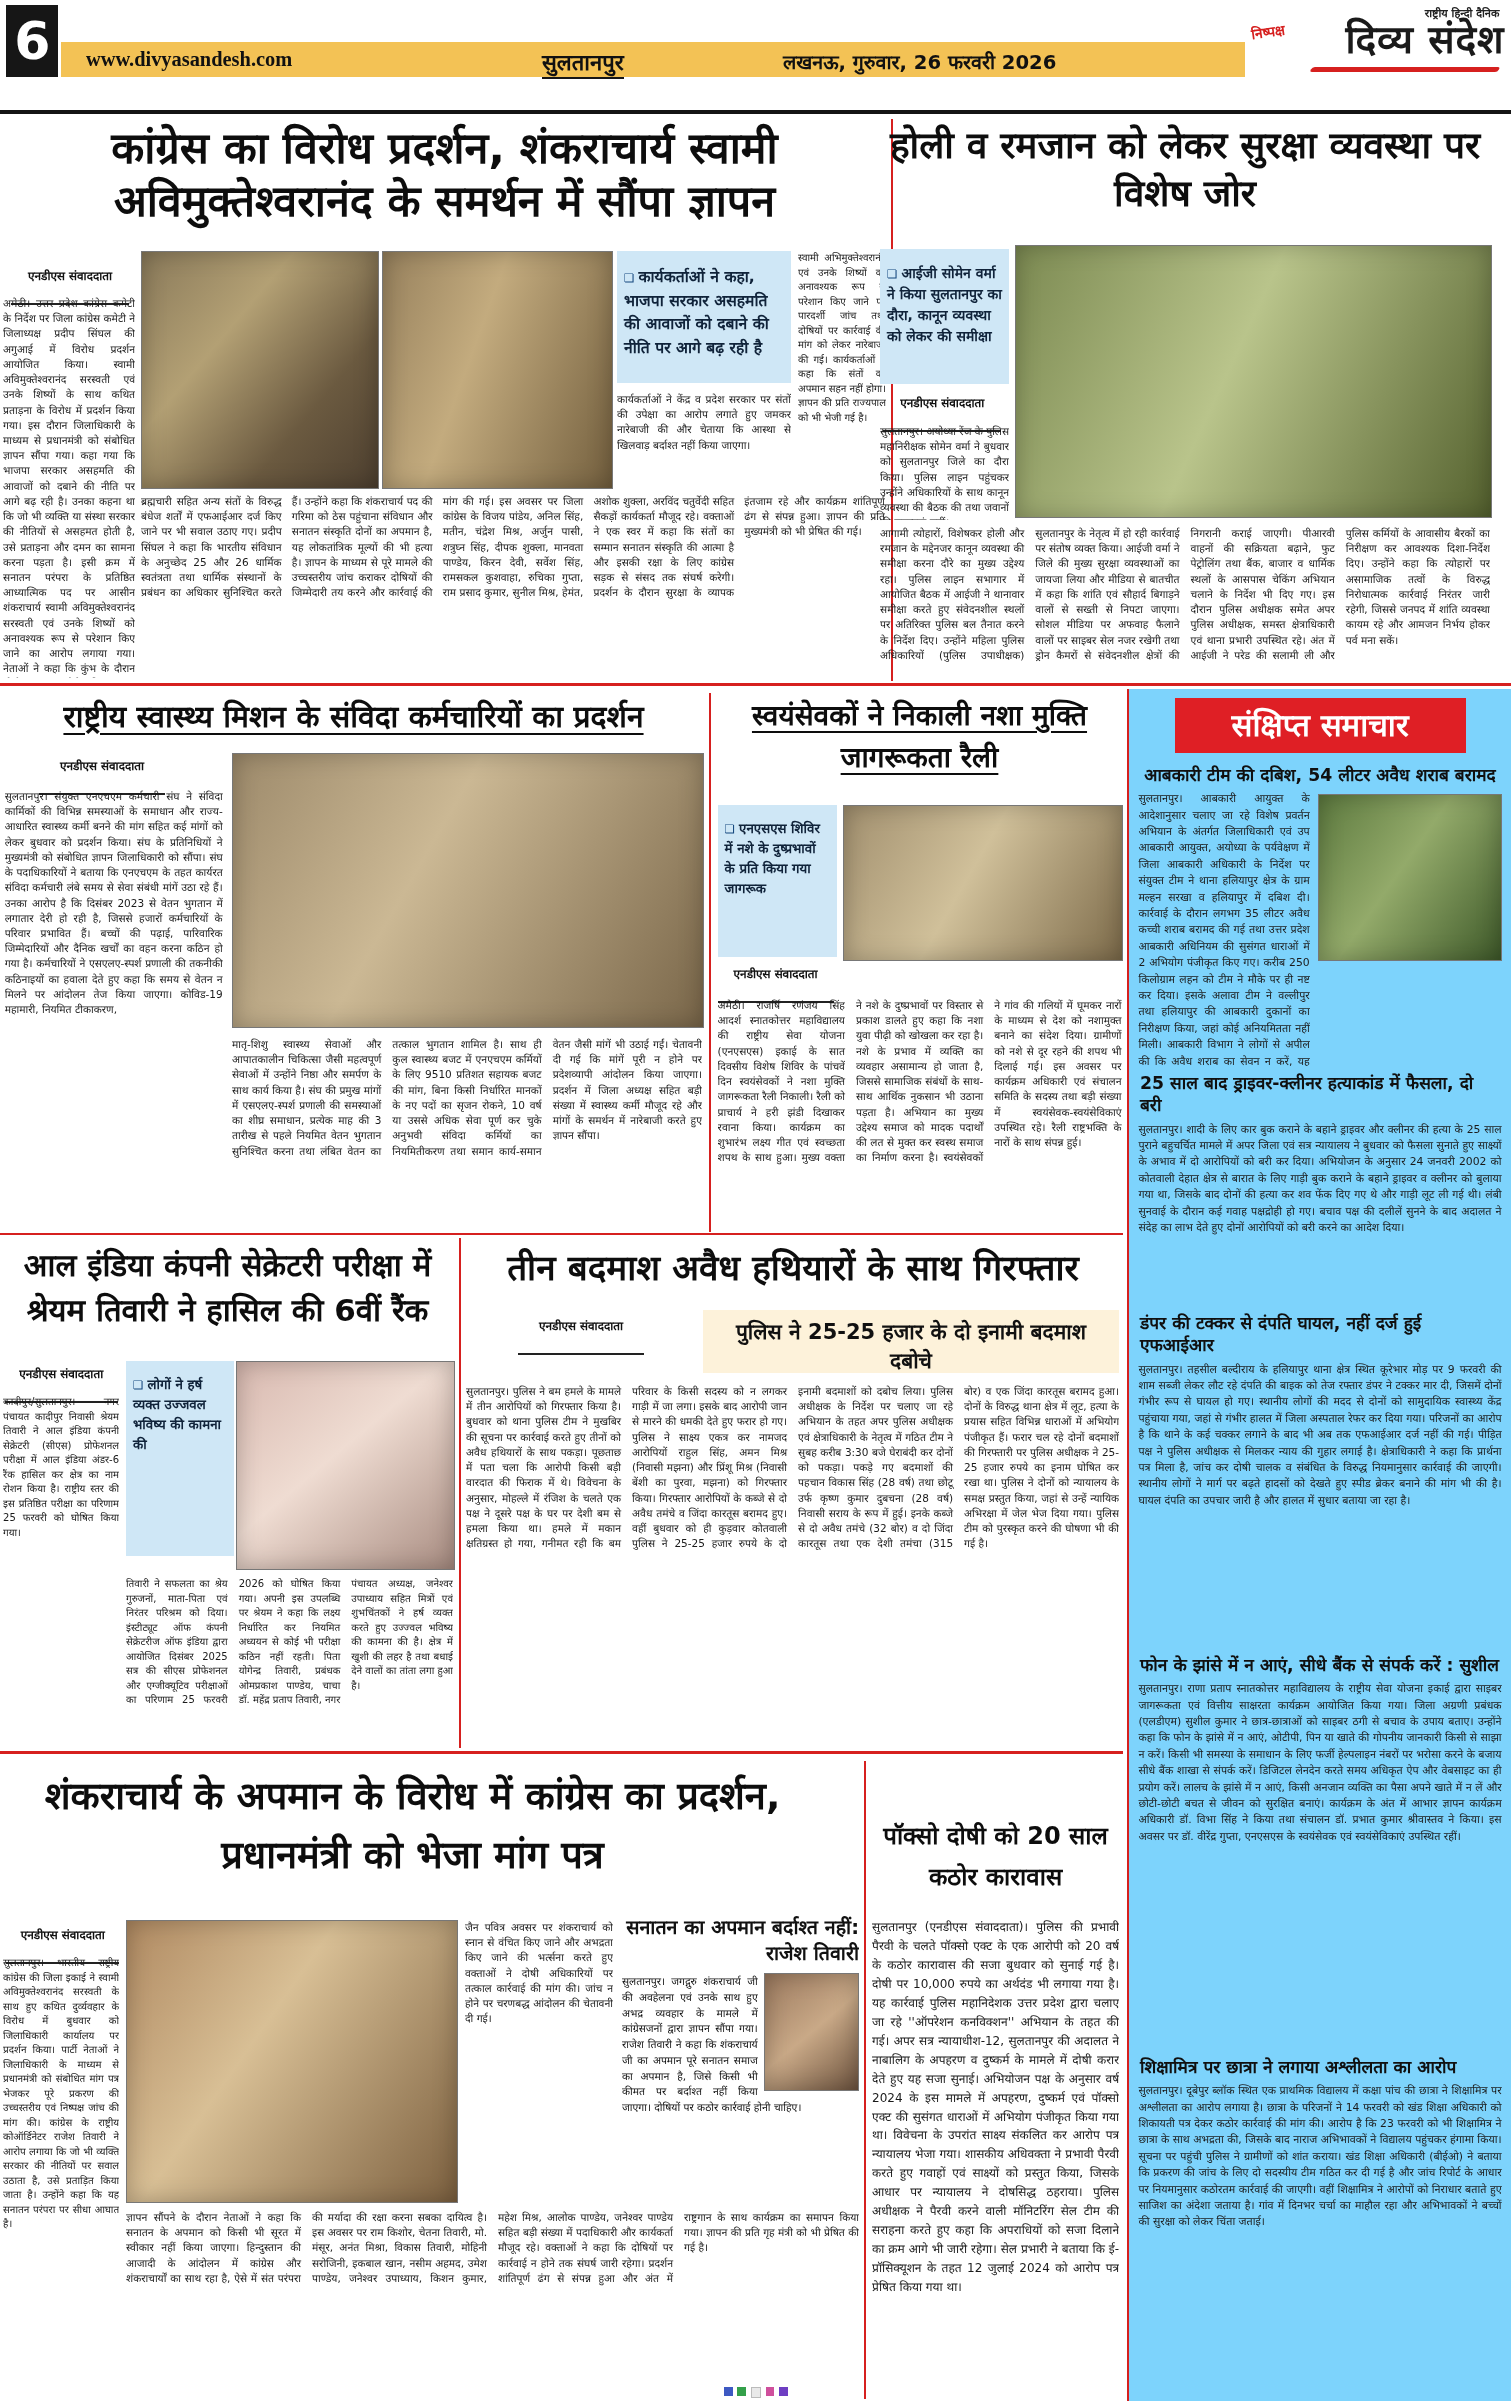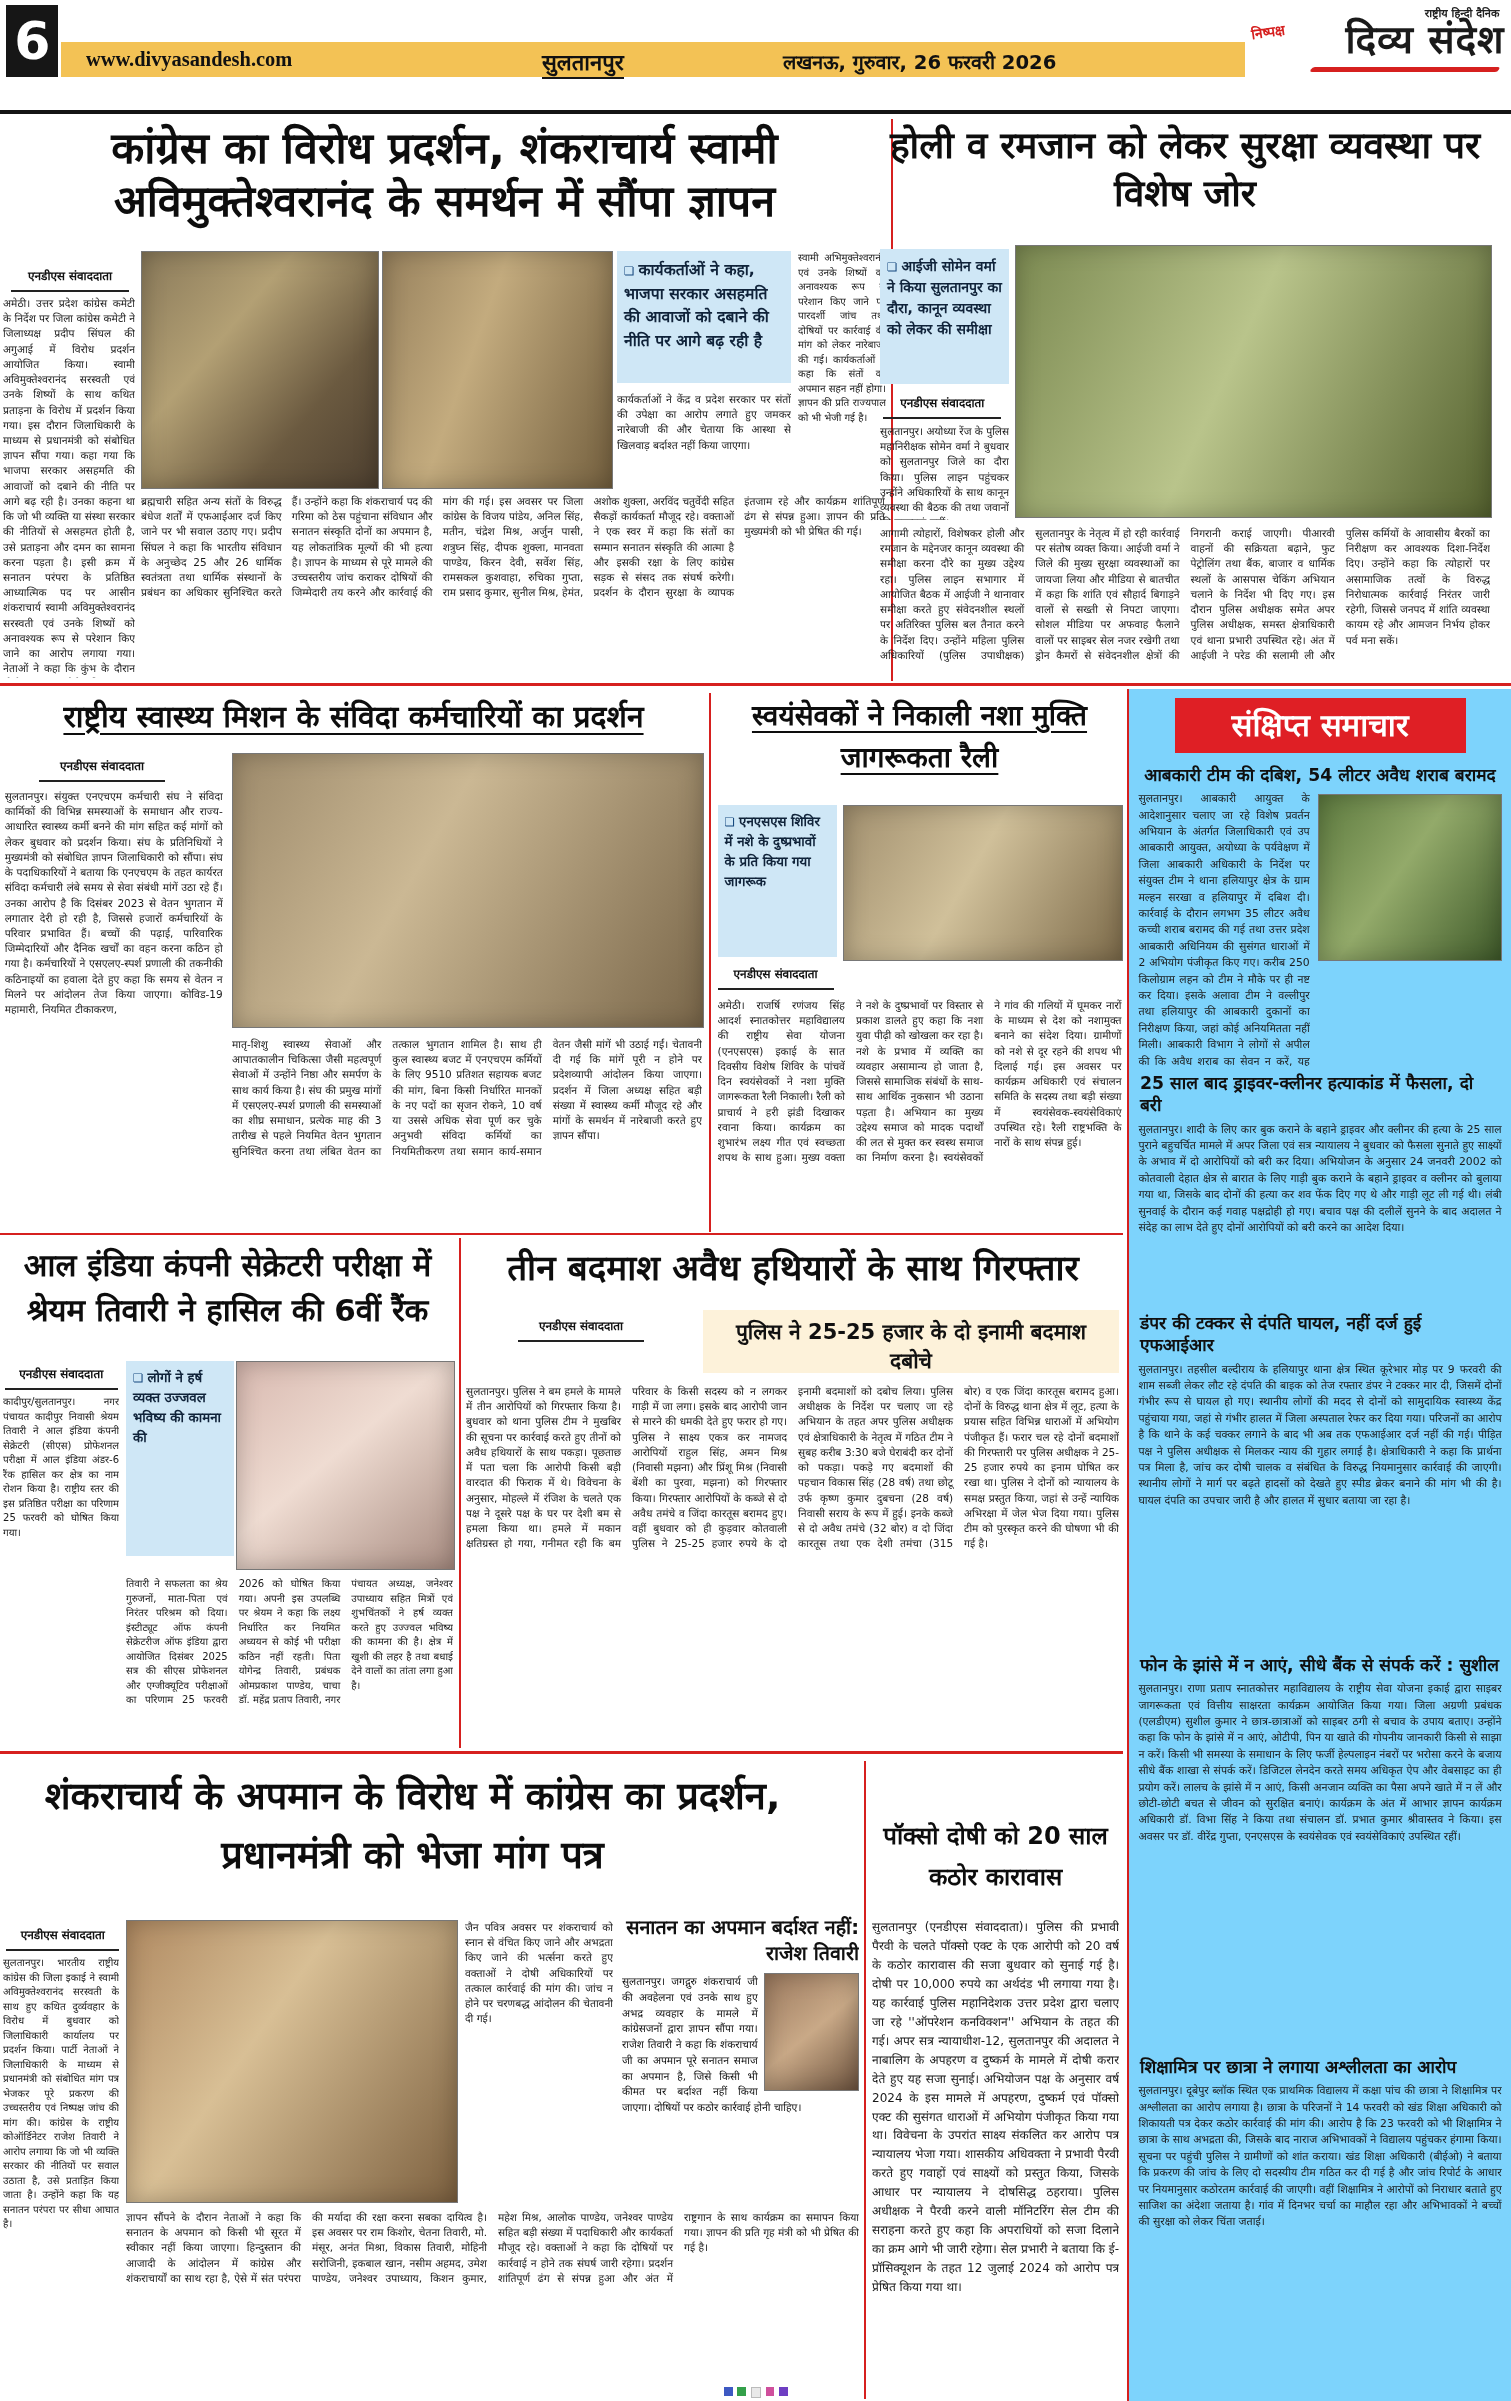--- a/index.html
+++ b/index.html
@@ -1,25 +1,25 @@
 <!DOCTYPE html>
 <html style="font-size:12.6px"><head>
 <meta charset="utf-8">
 <style>
   html,body{margin:0;padding:0;background:#e8e8e8}
   .page{position:relative;width:1512px;height:2401px;background:#fff;font-family:"DejaVu Sans",sans-serif;color:#111;overflow:hidden;margin:0 auto}
   .abs{position:absolute}
   .headline{position:absolute;font-weight:700;text-align:center;color:#0d0d0d;overflow:hidden}
-  .byline{position:absolute;font-weight:700;font-size:11.8px;text-align:center;border-bottom:2px solid #222;padding-bottom:7px;overflow:hidden;white-space:nowrap}
+  .byline{position:absolute;font-weight:700;font-size:11.8px;text-align:center;border-bottom:2px solid #222;padding-bottom:20px;overflow:hidden;white-space:nowrap}
   .body-txt{position:absolute;font-size:10.5px;line-height:1.45;text-align:justify;overflow:hidden;color:#1a1a1a}
   .cols-3{column-count:3;column-gap:11px}
   .cols-4{column-count:4;column-gap:11px}
   .cols-5{column-count:5;column-gap:10.2px}
   .photo{position:absolute;border:0.8px solid #777;box-shadow:inset 0 0 23.6px rgba(0,0,0,.25)}
-  .bluebox{position:absolute;background:#cfe7f6;padding:7px 7px;font-weight:700;font-size:15.7px;line-height:1.5;overflow:hidden;color:#10233a}
+  .bluebox{position:absolute;background:#cfe7f6;padding:14px 7px;font-weight:700;font-size:15.7px;line-height:1.5;overflow:hidden;color:#10233a}
   .bullet{color:#15477e;font-size:11.8px;margin-right:3.9px;font-weight:400}
   .creambox{position:absolute;background:#fdf2da;padding:7.9px 11px;font-weight:700;font-size:21px;line-height:1.4;text-align:center;overflow:hidden}
   .redrule{position:absolute;background:#d6201f}
   .blackrule{position:absolute;background:#141414}
   .pagenum{position:absolute;left:6.3px;top:4.7px;width:52px;height:72px;background:#161616;color:#fff;font-size:52px;font-weight:700;display:flex;align-items:center;justify-content:center}
   .band{position:absolute;left:61px;top:42px;width:1184px;height:35px;background:#f3c255}
   .band .site{position:absolute;left:25px;top:5.5px;font-family:"Liberation Serif",serif;font-weight:700;font-size:20.4px}
   .band .edition{position:absolute;left:481px;top:3.9px;font-weight:700;font-size:22px;border-bottom:2.4px solid #161616;padding-bottom:0.8px}
   .band .pdate{position:absolute;left:722px;top:5.5px;font-weight:700;font-size:19.6px}
   .logo{position:absolute;right:4.7px;top:1.6px;width:261px;height:75px;text-align:right;overflow:hidden}

